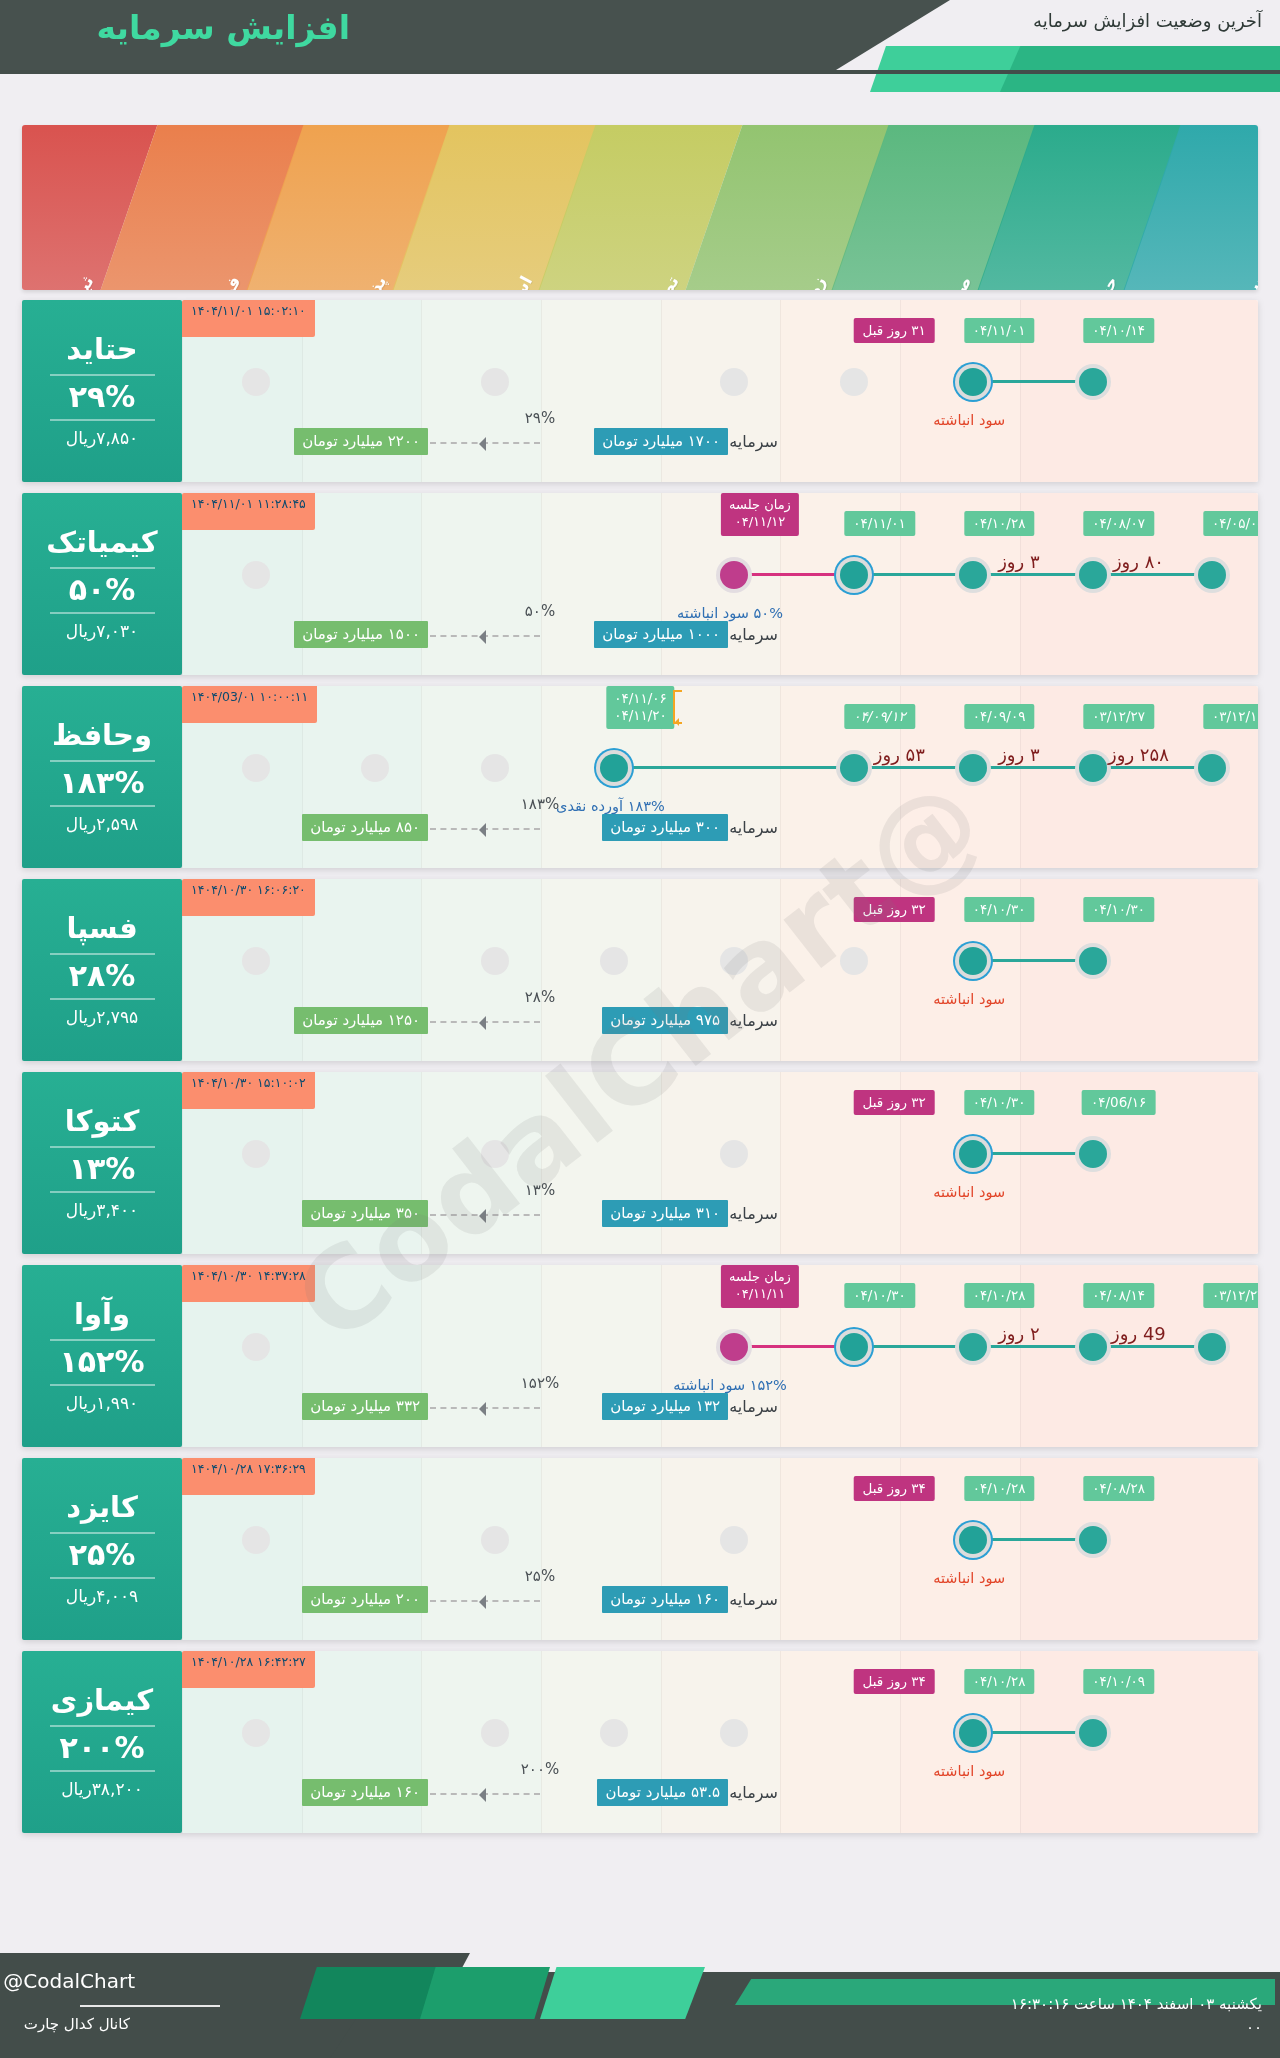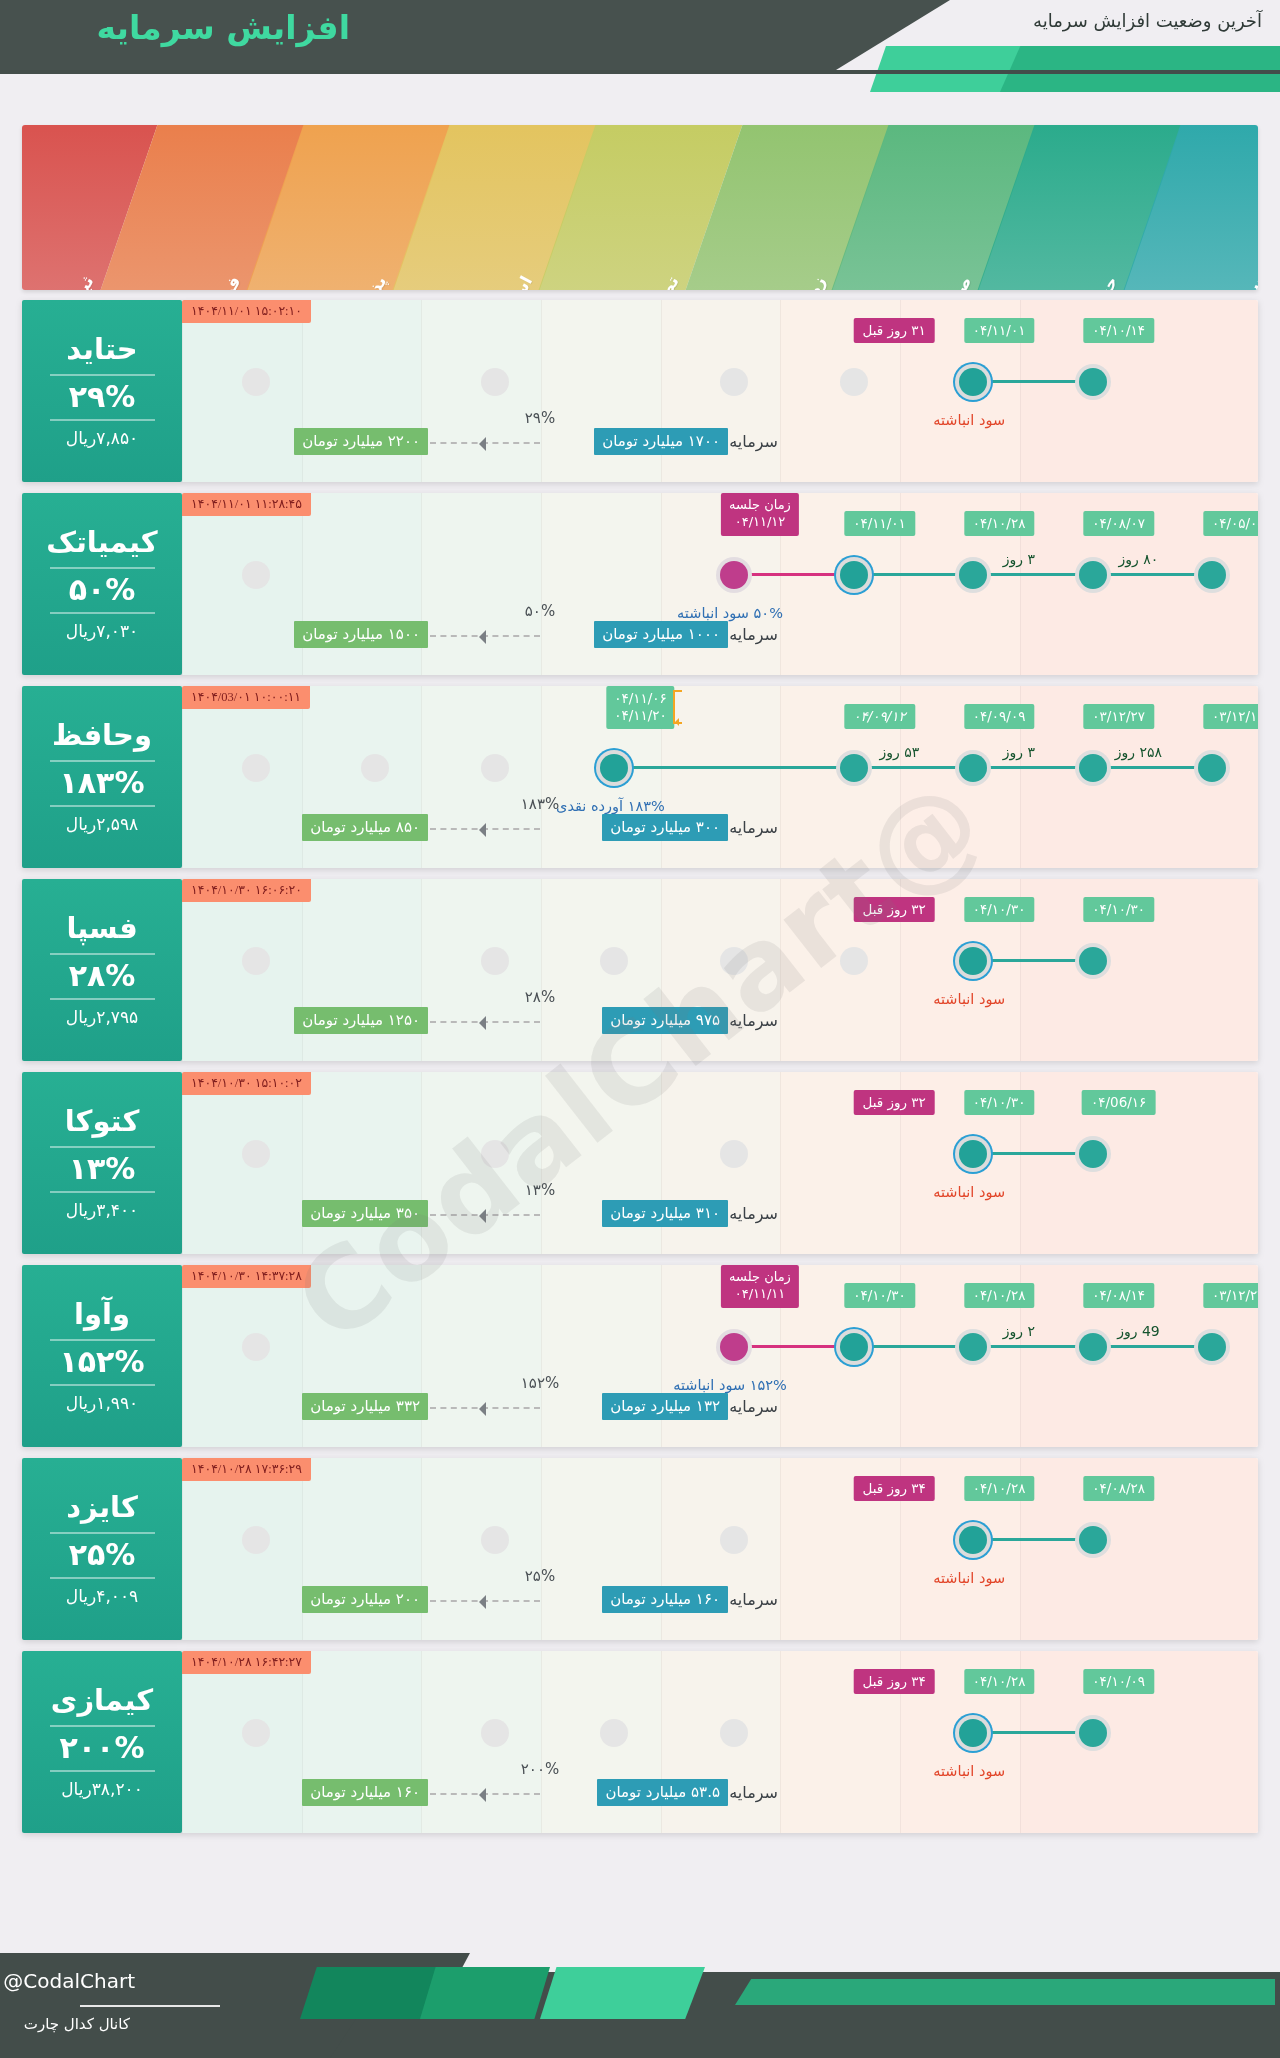--- a/index.html
+++ b/index.html
@@ -70,38 +70,38 @@
   .row-body {
     flex:1 1 auto; position:relative; background:#fff; border-radius:2px;
     overflow:hidden;
   }
   
   .lanes { position:absolute; inset:0; display:flex; flex-direction:row-reverse; }
   .lane { flex:1 1 0; border-left:1px solid rgba(0,0,0,.045); position:relative; }
   .lane:last-child { border-left:none; }
 
   .stamp {
-    position:absolute; top:0; right:auto; left:0; background:#fb8e6e; color:#7f1d1d;
-    font-size:12.5px; padding:3px 9px 4px; border-radius:0 0 2px 0; z-index:6;
-    letter-spacing:.3px; direction:ltr;font-family:Liberation Serif, serif;
+    position:absolute; top:0; right:auto; left:0; background:#fb8e6e; color:#0c4a6e;
+    font-size:12.5px; padding:3px 9px 19px; border-radius:0 0 2px 0; z-index:6;
+    letter-spacing:.3px; direction:ltr;
   }
 
   
   .timeline { position:absolute; left:0; right:0; top:52px; height:60px; z-index:4; }
   .node {
     position:absolute; top:16px; width:28px; height:28px; border-radius:50%;
     background:#e5e5e5; transform:translateX(50%); z-index:5;
   }
   .node.done { background:#2aa79a; box-shadow:0 0 0 4px #dedede; }
   .node.current { background:#22a298; box-shadow:0 0 0 4px #dcdcdc, 0 0 0 6px #2b9fd4; }
   .node.meeting { background:#bf3d8c; box-shadow:0 0 0 4px #e3dde1; }
   .seg { position:absolute; top:28px; height:3px; background:#2aa79a; z-index:4; }
   .seg.pink { background:#d6317f; }
   .seg-lbl {
-    position:absolute; top:6px; color:#14532d; font-size:14px; white-space:nowrap;
+    position:absolute; top:6px; color:#7f1d1d; font-size:18px; white-space:nowrap;
     transform:translateX(50%); z-index:6;
   }
   .datebox {
     position:absolute; top:-34px; background:#62c89b; color:#fff; font-size:13.5px;
     padding:4px 9px 5px; border-radius:2px; white-space:nowrap; transform:translateX(50%); z-index:7;
     direction:ltr;
   }
   .datebox.dual { top:-52px; line-height:1.25; padding:4px 8px 5px; }
   .datebox.dual span { display:block; }
   .dual-brace {
@@ -611,13 +611,17 @@
 <div class="footer">
   <div class="ft-dark"></div>
   <div class="ft-dark2"></div>
   <div class="ft-g1"></div>
   <div class="ft-g2"></div>
   <div class="ft-g3"></div>
   <div class="ft-g4"></div>
   <div class="ft-handle">@CodalChart</div>
   <div class="ft-line"></div>
   <div class="ft-sub">کانال کدال چارت</div>
+  <div class="ft-date">
+    <span>یکشنبه ۰۳ اسفند ۱۴۰۴ ساعت ۱۶:۳۰:۱۶</span>
+    <span>۰۰</span>
+  </div>
 </div>
 
 </body></html>

